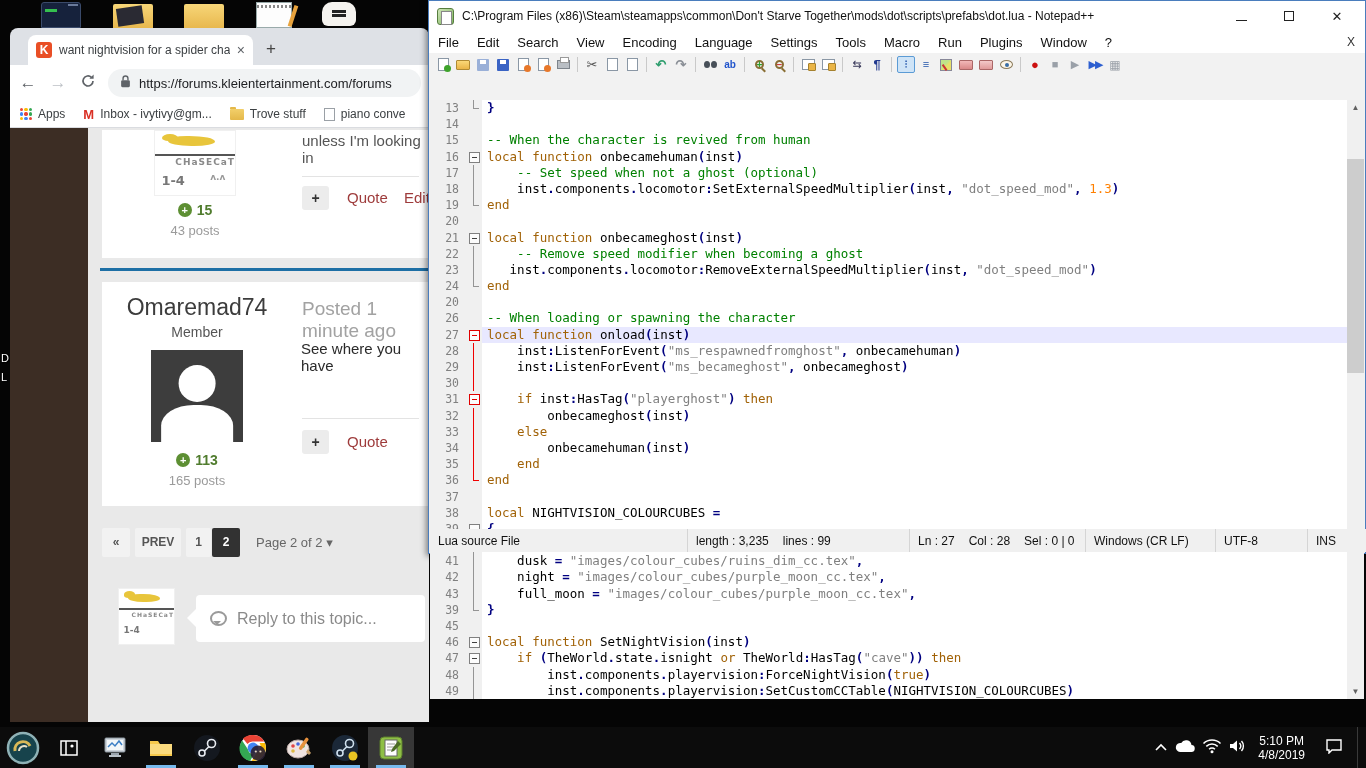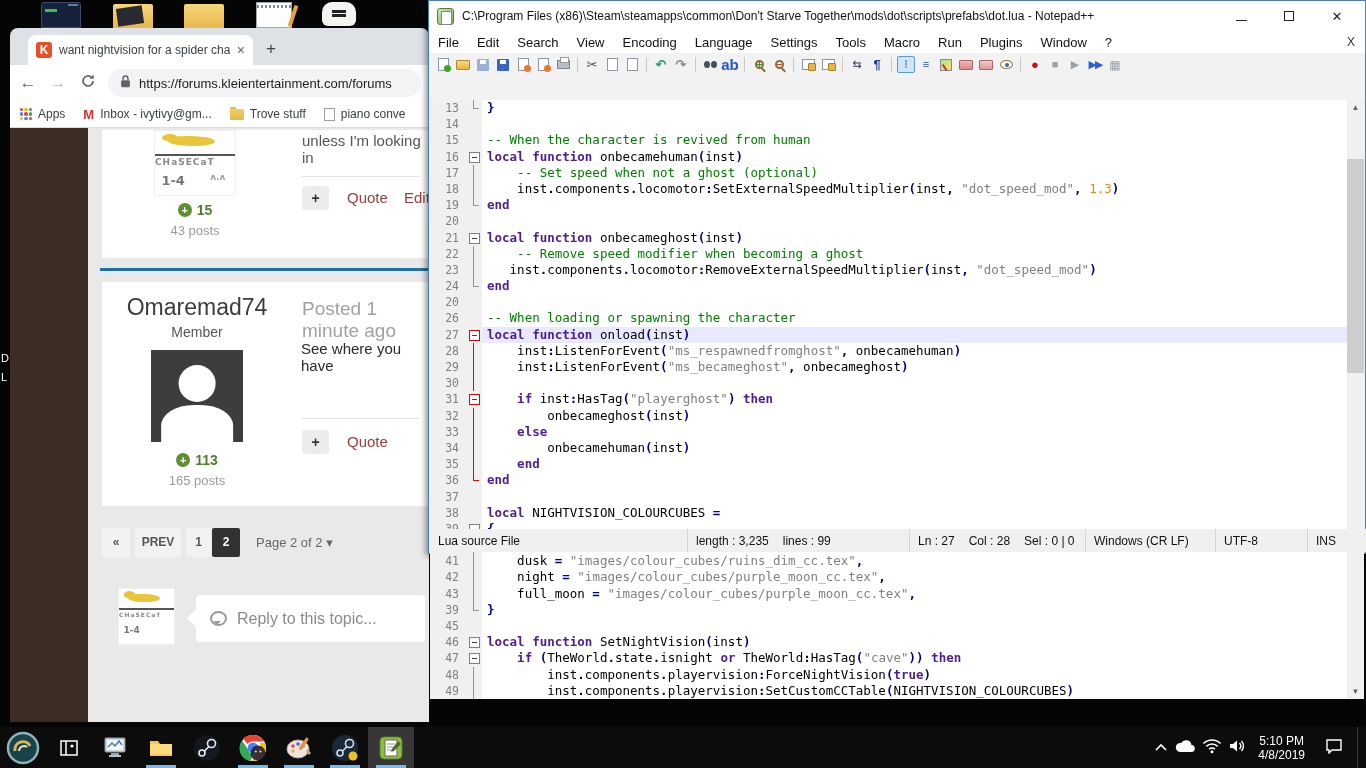--- a/index.html
+++ b/index.html
@@ -50,21 +50,21 @@
   .repdot{width:14px;height:14px;border-radius:50%;background:#5d8f33;color:#fff;font-size:11px;font-weight:bold;display:flex;align-items:center;justify-content:center}
   .postsc{font-size:13px;color:#9b9b9b;text-align:center;margin-top:3px}
   .actlink{color:#9e3b3b;font-size:15px}
   .plusbtn{width:27px;height:24px;background:#ececec;border-radius:3px;color:#333;font-weight:bold;text-align:center;line-height:24px;font-size:14px}
   .hr-l{border-top:1px solid #e3e3e3}
   .avatar-cat{background:#fff;border:1px solid #f0f0f0;position:relative;overflow:hidden;font-family:"DejaVu Sans",sans-serif}
   .cat-body{position:absolute;left:8%;top:6%;width:84%;height:26%;}
   .cat-blob{position:absolute;left:10%;top:10%;width:70%;height:60%;background:#e8c53b;border-radius:40% 55% 45% 50%}
   .cat-blob::before{content:'';position:absolute;left:-12%;top:-30%;width:34%;height:80%;background:#e8c53b;border-radius:50% 50% 40% 40%}
   .cat-line{position:absolute;left:0;top:36%;width:100%;border-top:2px solid #555}
-  .cat-word{position:absolute;left:0;top:40%;width:100%;text-align:left;color:#8a8a8a;font-weight:bold;letter-spacing:1px}
+  .cat-word{position:absolute;left:0;top:40%;width:100%;text-align:right;color:#8a8a8a;font-weight:bold;letter-spacing:1px}
   .cat-num{position:absolute;left:8%;top:66%;color:#777;font-weight:bold}
   .cat-face{position:absolute;right:12%;top:64%;color:#999;font-weight:bold}
   .avatar-sil{background:#3d3d3d;position:relative;overflow:hidden}
   .avatar-sil::before{content:'';position:absolute;left:50%;top:16%;width:40%;height:40%;transform:translateX(-50%);background:#fff;border-radius:50%}
   .avatar-sil::after{content:'';position:absolute;left:50%;top:60%;width:78%;height:50%;transform:translateX(-50%);background:#fff;border-radius:45% 45% 0 0}
   .pgbtn{position:absolute;top:0;height:29px;background:#f2f2f2;color:#555;font-size:12px;font-weight:bold;text-align:center;line-height:29px;border-radius:2px}
   .pgbtn.active{background:#323232;color:#fff}
   .bubble{position:absolute;background:#fff;border-radius:4px;display:flex;align-items:center;gap:10px;padding:0 14px}
   .bubble::before{content:'';position:absolute;left:-9px;top:14px;border:9px solid transparent;border-right-color:#fff;border-left:0}
   .replyic{width:17px;height:15px;border:2px solid #9a9a9a;border-radius:50%;position:relative;flex:none}
@@ -139,21 +139,21 @@
   .f-line::before{content:'';position:absolute;left:7px;top:0;height:100%;border-left:1px solid #949494}
   .f-liner::before{content:'';position:absolute;left:7px;top:0;height:100%;border-left:1px solid #f00000}
   .f-end::before,.f-endr::before{content:'';position:absolute;left:7px;top:0;height:9px;border-left:1px solid #949494}
   .f-end::after,.f-endr::after{content:'';position:absolute;left:8px;top:8px;width:5px;border-top:1px solid #949494}
   .f-endr::before{border-color:#f00000}
   .f-endr::after{border-color:#f00000}
   .f-box::before,.f-boxr::before{content:'';position:absolute;left:3px;top:3px;width:9px;height:9px;border:1px solid #808080;background:#fcfcfc}
   .f-box::after,.f-boxr::after{content:'';position:absolute;left:6px;top:8px;width:5px;border-top:1px solid #404040}
   .f-boxr::before{border-color:#e00000}
   .f-boxr::after{border-color:#e00000}
-  .tk-k{color:#4c1d95;font-weight:bold}
+  .tk-k{color:#a16207;font-weight:normal}
   .tk-c{color:#008000}
   .tk-s{color:#808080}
   .tk-n{color:#ff8000}
   .tk-o{color:#000080;font-weight:bold}
   .tk-t{color:#000}
   #vscroll{position:absolute;right:1px;top:99px;width:17px;height:599px;background:#f0f0f0}
   .sarrow{position:absolute;left:0;width:17px;height:15px;color:#606060;font-size:8px;text-align:center;line-height:15px}
   #vthumb{position:absolute;left:0;top:59px;width:17px;height:214px;background:#cdcdcd}
   .statusbar{position:absolute;left:1px;bottom:1px;width:936px;height:23px;background:#f0f0f0;display:flex;font-size:12px;color:#111;align-items:stretch}
   .stseg{border-right:1px solid #d5d5d5;display:flex;align-items:center;padding:4px 8px;gap:14px;white-space:nowrap;overflow:hidden}
@@ -373,21 +373,21 @@
         <span class="tch">↶</span>
       </span>
       <span class="tbi ic-redo">
         <span class="tch">↷</span>
       </span>
       <span class="tbsep"></span>
       <span class="tbi ic-find">
         <span class="bino"></span>
       </span>
       <span class="tbi ic-replace">
-        <span class="tch" style="color:#2255cc;font-size:15px;font-weight:bold">ab</span>
+        <span class="tch" style="color:#2255cc;font-size:10px;font-weight:bold">ab</span>
       </span>
       <span class="tbsep"></span>
       <span class="tbi ic-zoom-in">
         <span class="mag"></span>
       </span>
       <span class="tbi ic-zoom-out">
         <span class="mag"></span>
       </span>
       <span class="tbsep"></span>
       <span class="tbi ic-sync-vertical">

